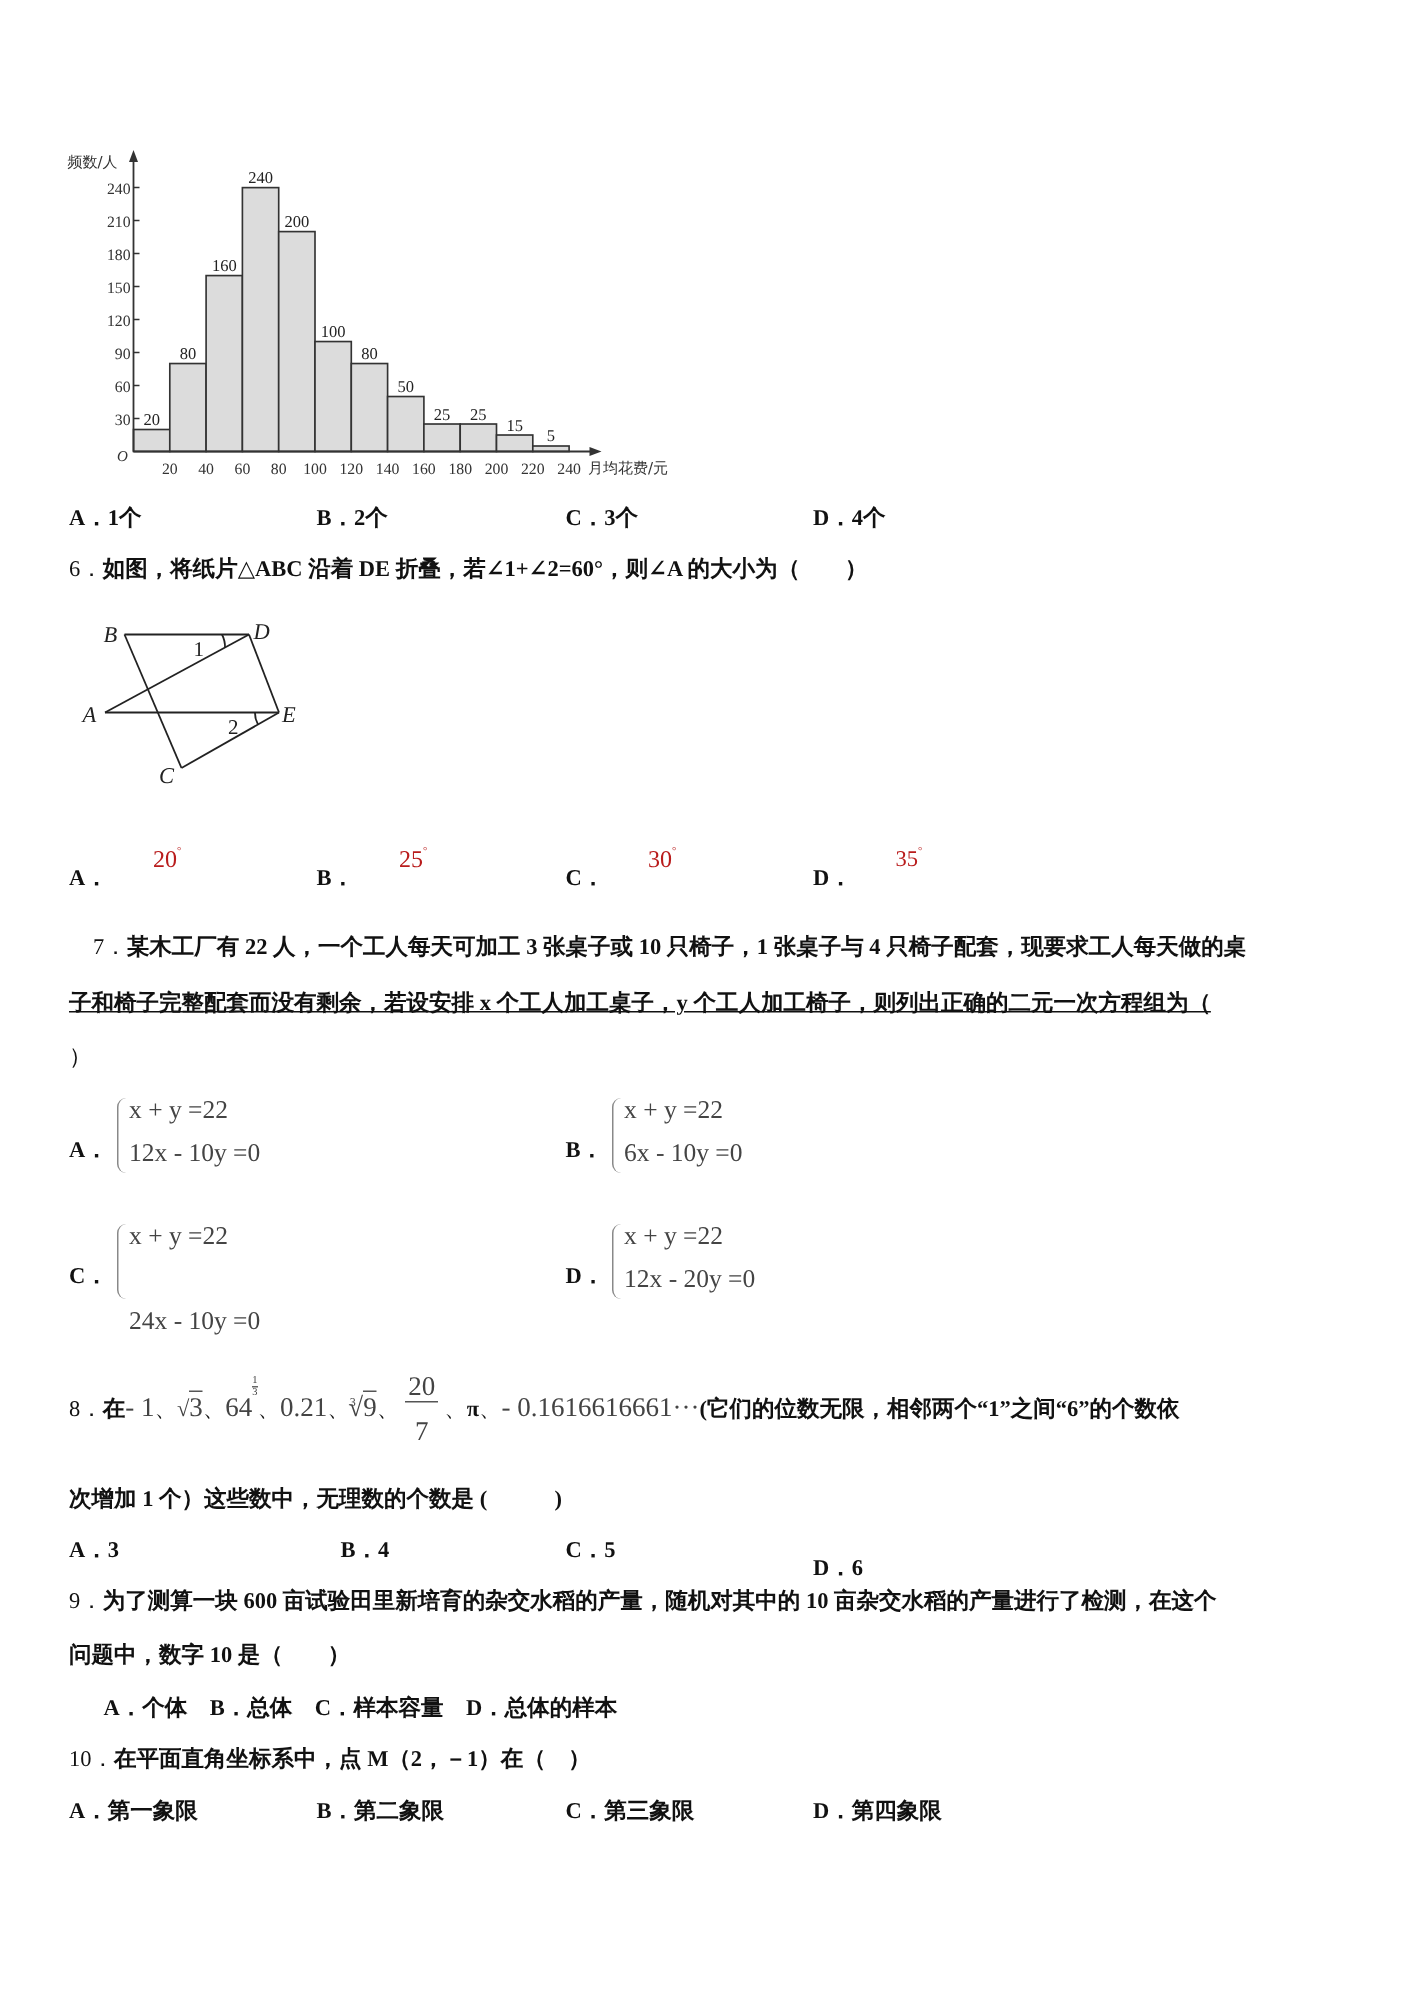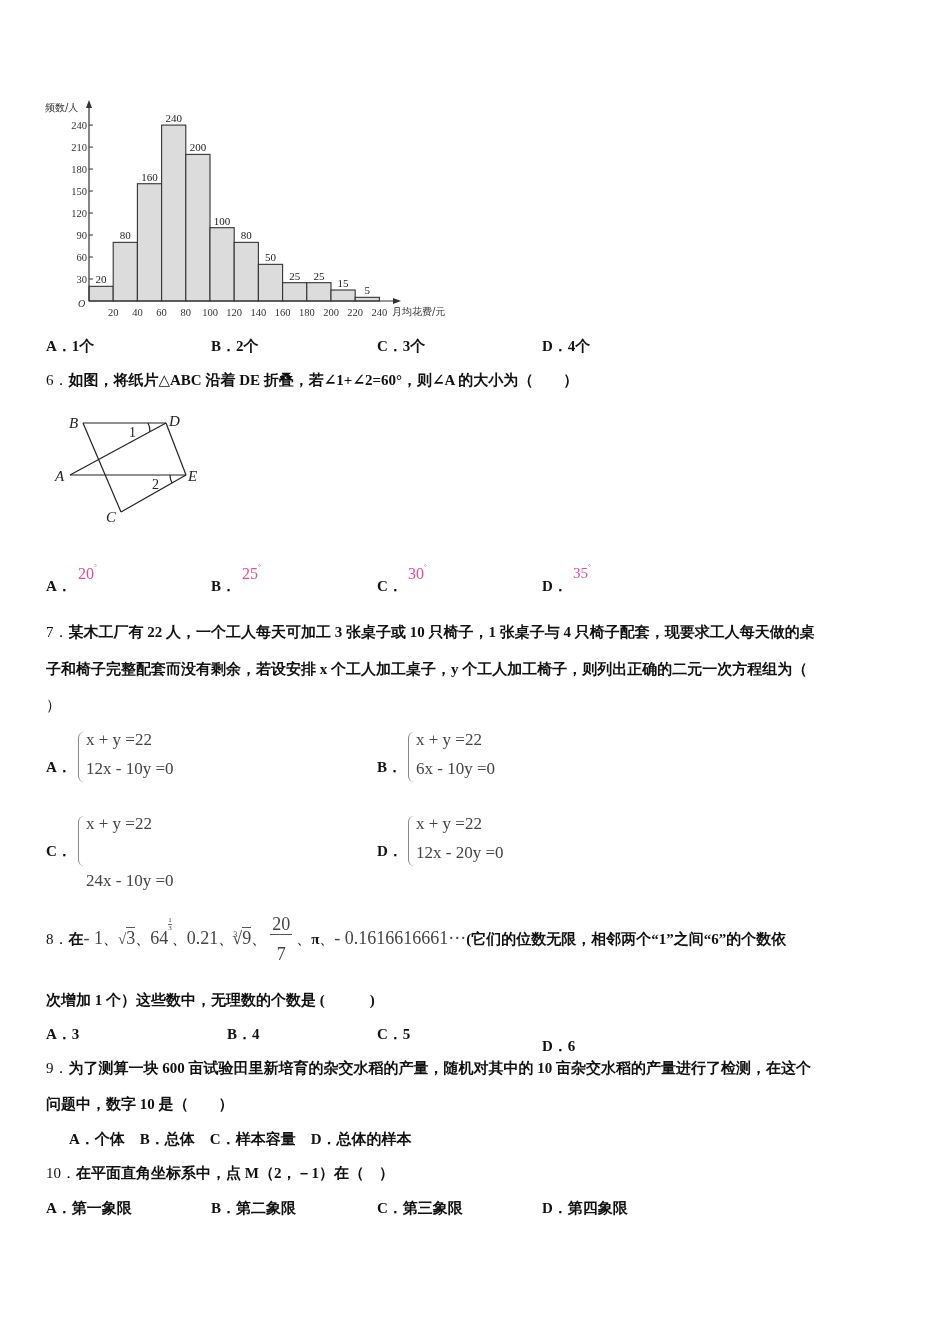--- a/index.html
+++ b/index.html
@@ -6,21 +6,21 @@
     body {
       width: 950px; height: 1344px; position: relative; overflow: hidden;
       font-family: "Liberation Serif", "DejaVu Serif", serif;
       color: #111111;
     }
     .abs { position: absolute; }
     .bold { font-weight: bold; }
     .line { position: absolute; left: 46px; font-size: 15px; white-space: nowrap; line-height: 20px; }
     .opt { position: absolute; font-size: 15px; font-weight: bold; white-space: nowrap; line-height: 20px; }
     .qnum { font-weight: normal; }
-    .degval { font-family: "Liberation Serif", serif; font-size: 16px; color: #ec4899; position: absolute; }
+    .degval { font-family: "Liberation Serif", serif; font-size: 16px; color: #b91c1c; position: absolute; margin-left: 24px; }
     .degval sup { font-size: 7px; vertical-align: top; position: relative; top: -2px; }
     
     #chart { position: absolute; left: 40px; top: 95px; width: 420px; height: 230px; }
     
     .sys { position: absolute; font-size: 17px; color: #444; font-family: "Liberation Serif", serif; }
     .sys .brace { position: absolute; left: 0; top: 2px; width: 6px; height: 50px;
       border-left: 1px solid #888; border-radius: 6px 0 0 6px; }
     .sys .eq { position: absolute; left: 8px; white-space: nowrap; }
     .q8math { font-size: 18px; color: #444; font-family: "Liberation Serif", serif; }
     .frac { display: inline-block; position: relative; vertical-align: middle; text-align: center; }
@@ -141,24 +141,24 @@
   <div class="opt" style="left:211px; top:576px;"><span>B．</span></div>
   <div class="degval" style="left:242px; top:565px;"><span>25</span><sup>°</sup></div>
 
   <div class="opt" style="left:377px; top:576px;"><span>C．</span></div>
   <div class="degval" style="left:408px; top:565px;"><span>30</span><sup>°</sup></div>
 
   <div class="opt" style="left:542px; top:576px;"><span>D．</span></div>
   <div class="degval" style="left:573px; top:565px; font-size:15px;"><span>35</span><sup>°</sup></div>
 </div>
 
-<div class="line bold" style="top:622px;">
+<div class="line bold" style="top:622px;margin-left:16px;">
   <span class="qnum">7．</span><span>某木工厂有 22 人，一个工人每天可加工 3 张桌子或 10 只椅子，1 张桌子与 4 只椅子配套，现要求工人每天做的桌</span>
 </div>
-<div class="line bold" style="top:659px;">子和椅子完整配套而没有剩余，若设安排 x 个工人加工桌子，y 个工人加工椅子，则列出正确的二元一次方程组为（</div>
+<div class="line bold" style="top:659px;text-decoration:underline;">子和椅子完整配套而没有剩余，若设安排 x 个工人加工桌子，y 个工人加工椅子，则列出正确的二元一次方程组为（</div>
 <div class="line" style="top:695px;">）</div>
 
 <div>
   <div class="opt" style="left:46px; top:757px;"><span>A．</span></div>
   <div class="sys" style="left:78px; top:730px;">
     <div class="brace"></div>
     <div class="eq" style="top:0;">x + y =22</div>
     <div class="eq" style="top:29px;">12x - 10y =0</div>
   </div>
 

